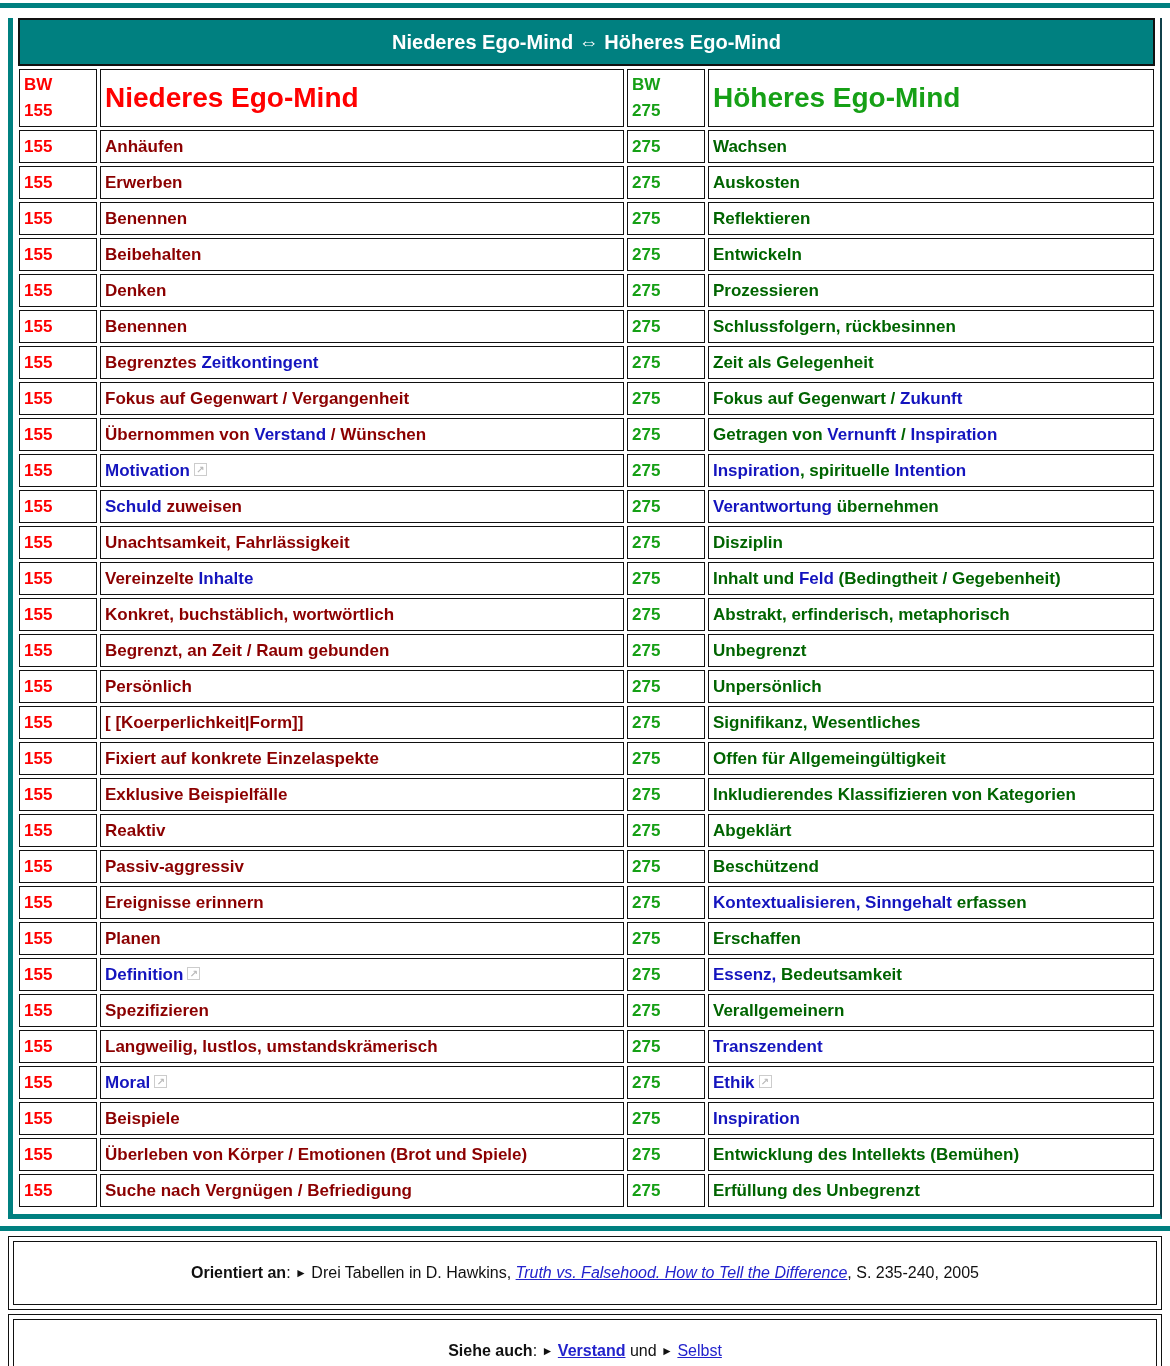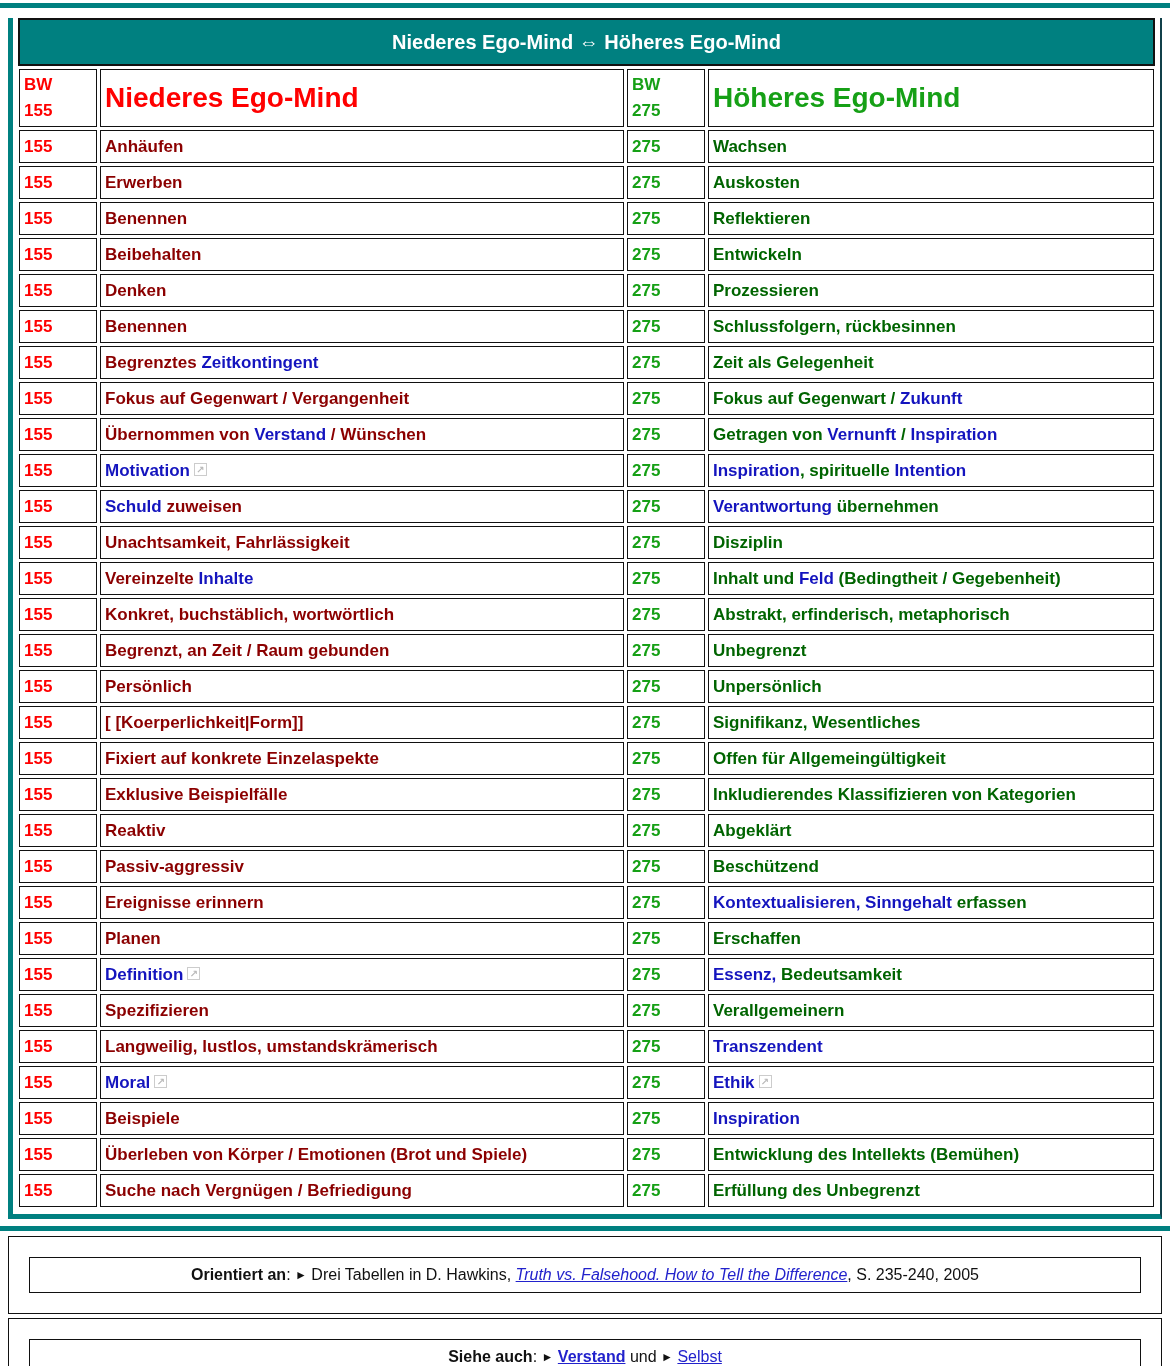--- a/index.html
+++ b/index.html
@@ -78,22 +78,22 @@
     font-weight:bold;
     cursor:pointer;
   }
   .note-box{
     border:1px solid var(--border);
     margin:0 8px;
   }
   .note-box + .note-box{margin-top:4px;}
   .note-inner{
     border:1px solid var(--border);
-    margin:20px;
-    padding:7px 4px;
+    margin:4px;
+    padding:21px 4px;
     text-align:center;
     font-size:16px;
     line-height:20px;
   }
   .seg-bold{font-weight:bold;}
   .seg-italic{font-style:italic;}
   .seg-arrow{font-size:12px;vertical-align:1px;}
   a.flink{color:#2222CC;text-decoration:underline;cursor:pointer;}
 </style>
 </head>

